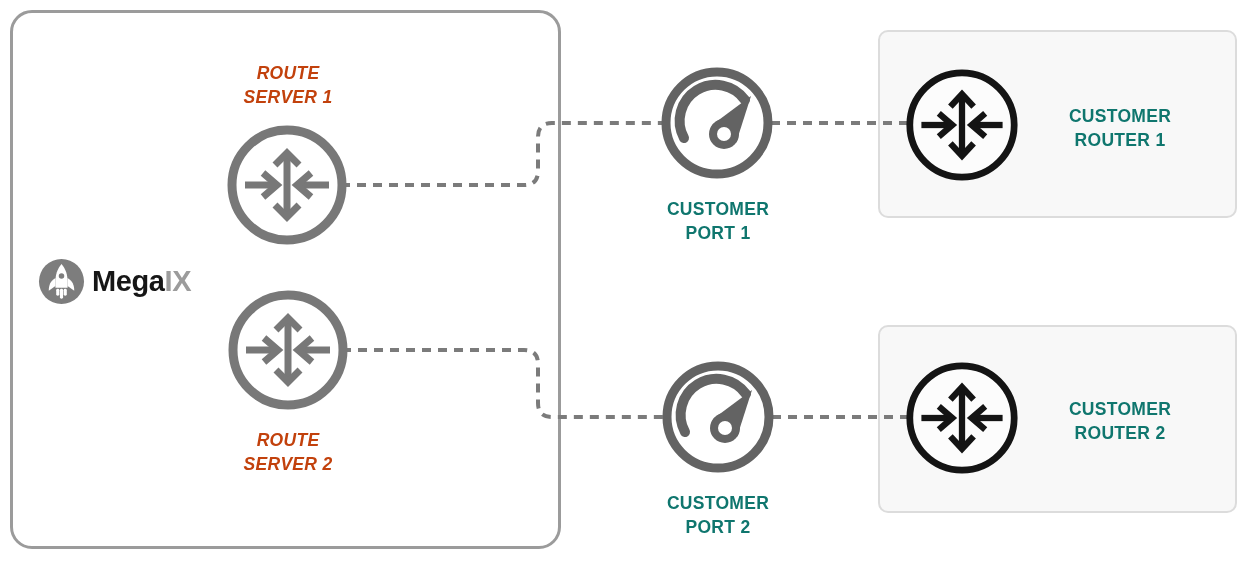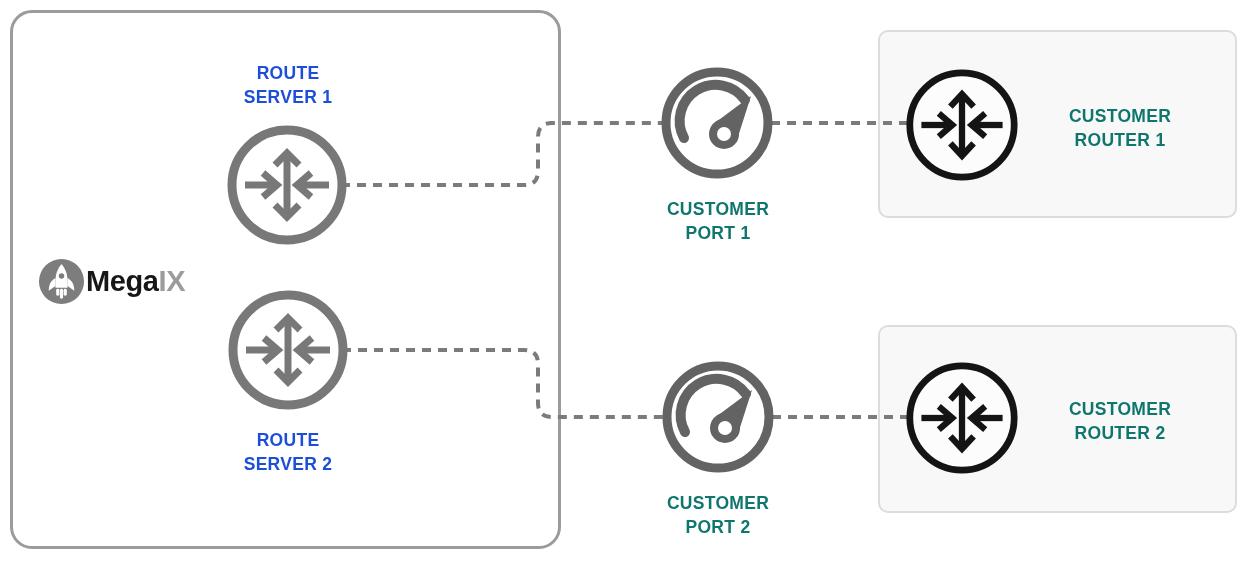--- a/index.html
+++ b/index.html
@@ -43,21 +43,21 @@
   
   .label {
     z-index: 4;
     text-align: center;
     font-weight: 700;
     white-space: pre-line;
     letter-spacing: 0.3px;
     line-height: 24px;
     font-size: 17.5px;
   }
-  .label-gray  { color: #1d4ed8; }
+  .label-gray  { color: #c2410c; font-style: italic; }
   .label-black { color: #0f766e; }
 
   .rs1-label { left: 188px; top: 61px;  width: 200px; }
   .rs1-icon  { left: 225px; top: 123px; }
   .rs2-icon  { left: 226px; top: 288px; }
   .rs2-label { left: 188px; top: 428px; width: 200px; }
 
   .gauge1       { left: 657px; top: 63px;  }
   .port1-label  { left: 618px; top: 197px; width: 200px; }
   .gauge2       { left: 658px; top: 357px; }
@@ -77,21 +77,21 @@
   .cr1-icon  { left: 904px;  top: 67px;  }
   .cr1-label { left: 1010px; top: 104px; width: 220px; }
   .cr2-icon  { left: 904px;  top: 360px; }
   .cr2-label { left: 1010px; top: 397px; width: 220px; }
 
   
   .brand {
     left: 38px; top: 258px;
     display: flex;
     align-items: center;
-    gap: 1px;
+    gap: 7px;
     z-index: 3;
   }
   .brand-text {
     font-size: 29px;
     font-weight: 700;
     letter-spacing: -0.4px;
     line-height: 47px;
   }
   .brand-bold  { color: #161616; }
   .brand-light { color: #9c9c9c; }

